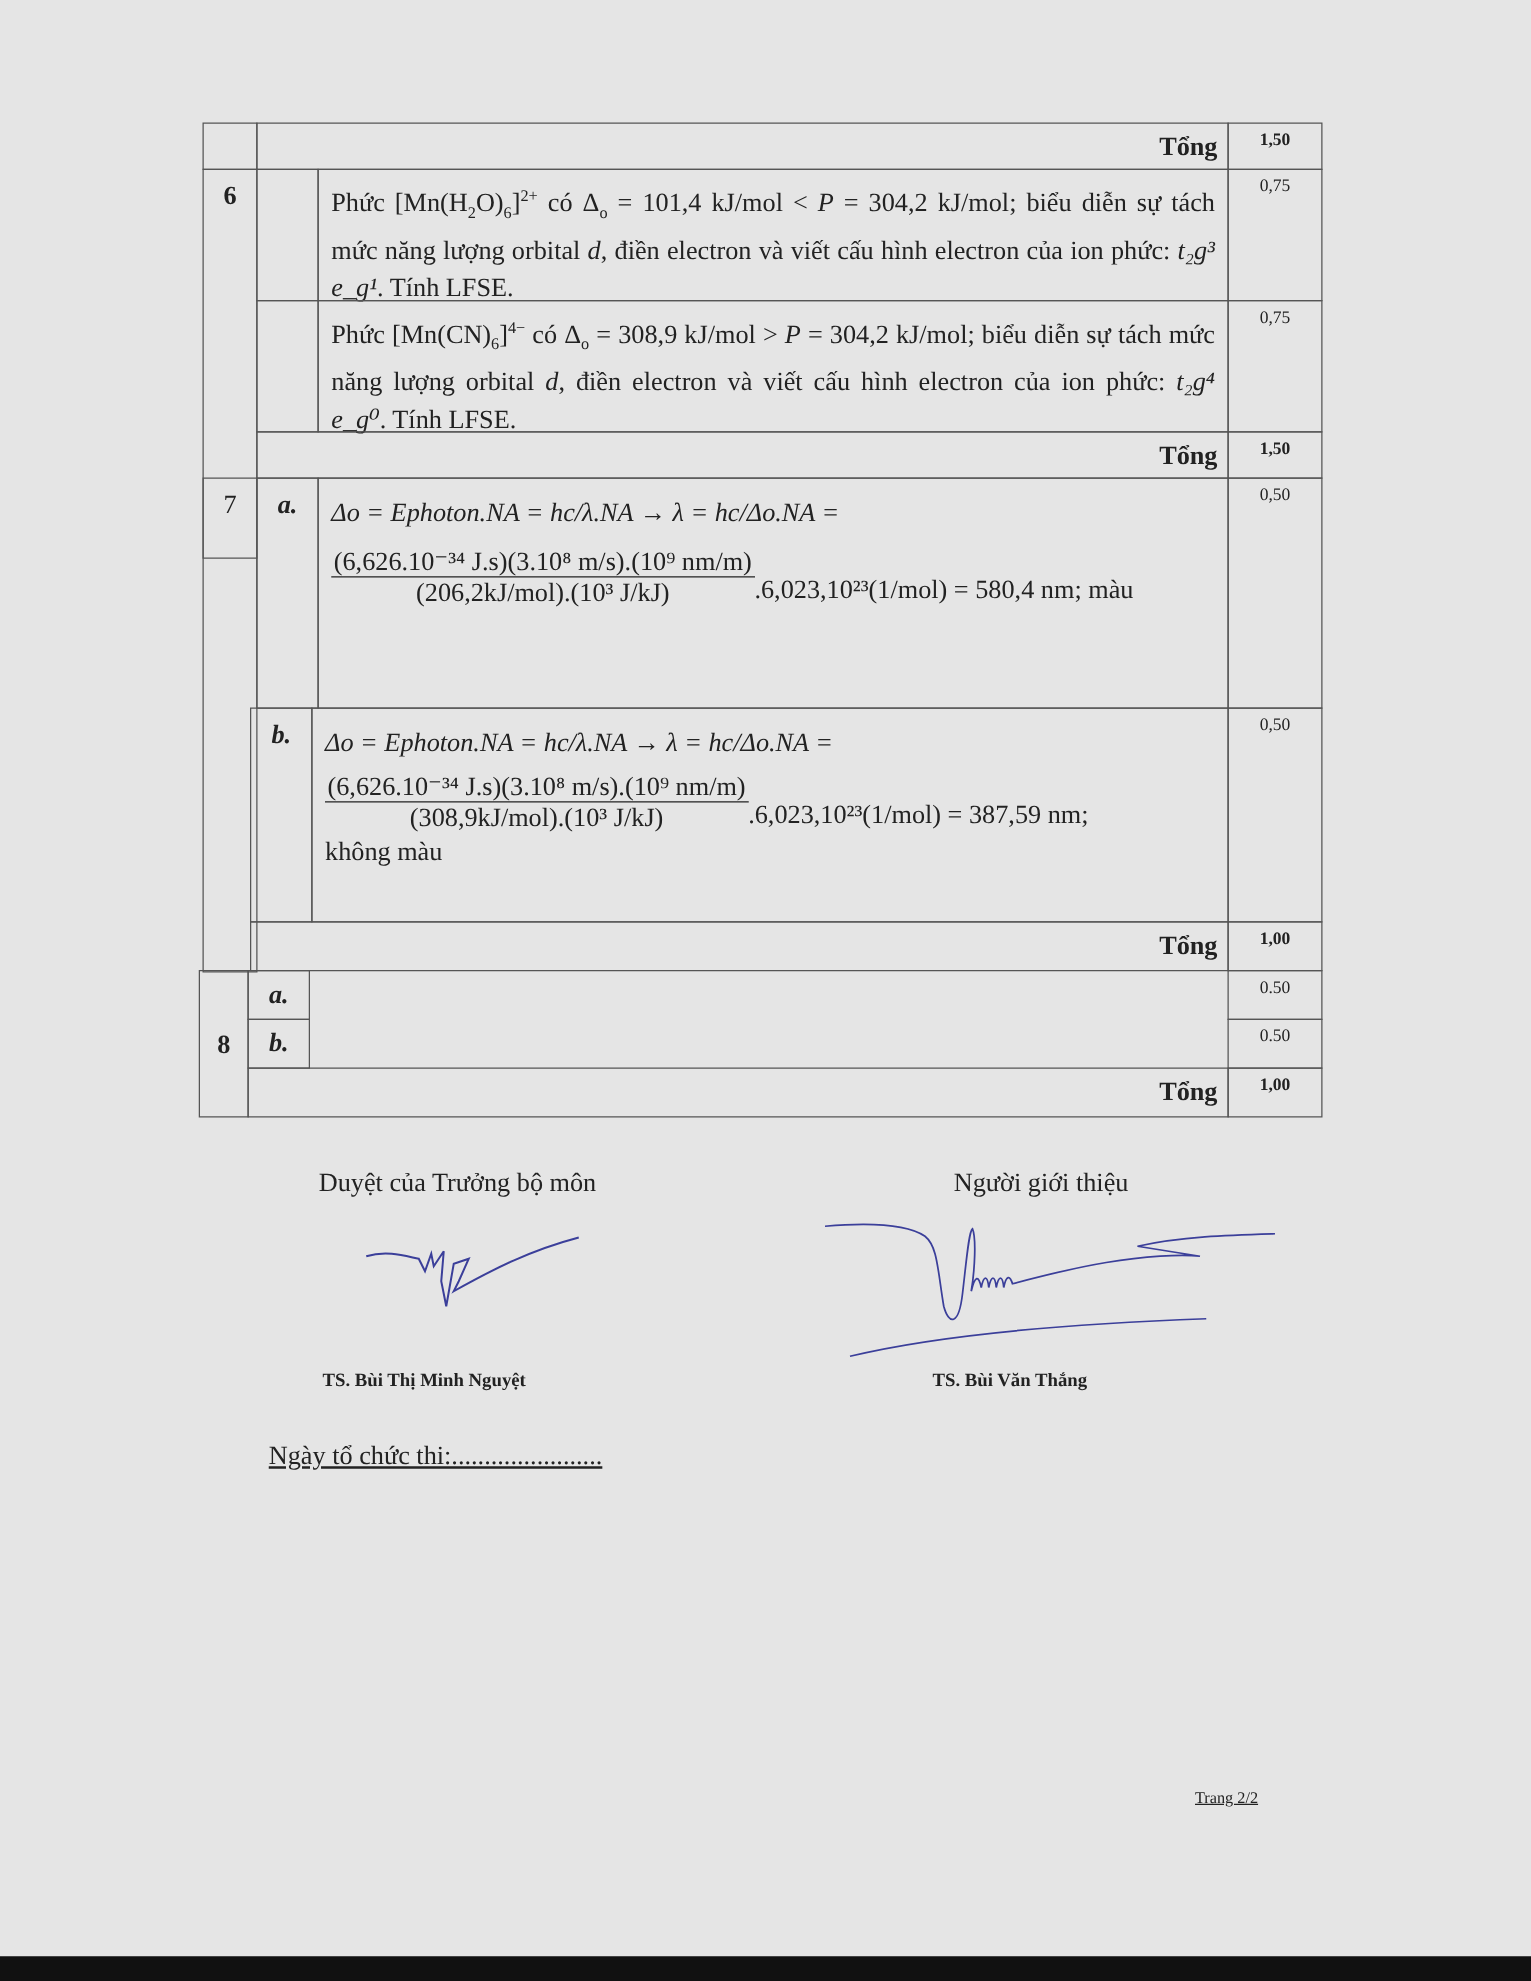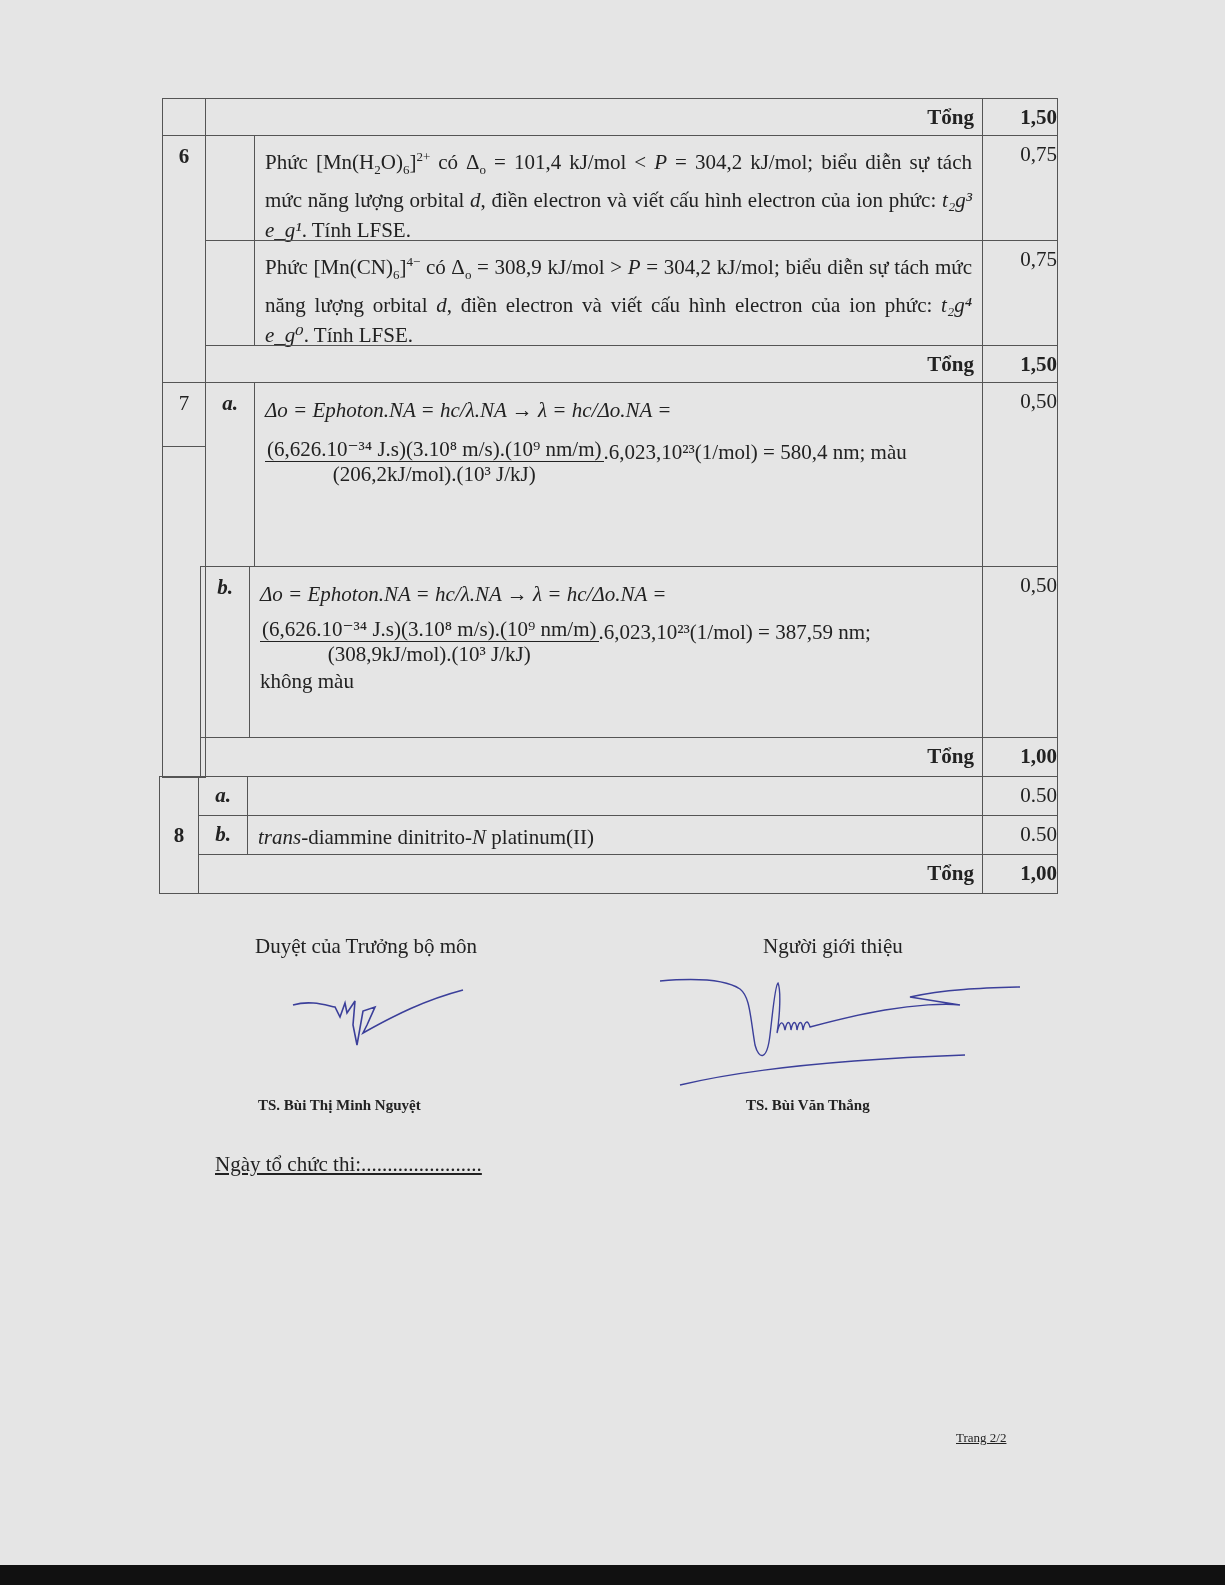--- a/index.html
+++ b/index.html
@@ -3,30 +3,30 @@
 <meta charset="utf-8">
 <style>
   html,body{margin:0;padding:0;background:#fff;}
   body{width:1225px;height:1585px;position:relative;overflow:hidden;font-family:"Liberation Serif","DejaVu Serif",serif;color:#222;}
   .page{position:absolute;left:0;top:0;width:1225px;height:1585px;background:#e5e5e5;}
   .tbl{position:absolute;left:162px;top:98px;width:896px;}
   .row{position:absolute;left:0;width:896px;box-sizing:border-box;}
   .cell{position:absolute;top:0;bottom:0;box-sizing:border-box;border:1px solid #555;}
   .bold{font-weight:bold;}
   .it{font-style:italic;}
-  .score{text-align:right;padding-top:6px;font-size:21px;}
+  .score{text-align:center;padding-top:6px;font-size:14px;}
   .tong{text-align:right;padding-right:8px;padding-top:6px;font-weight:bold;font-size:21px;}
   .qnum{text-align:center;font-weight:bold;font-size:21px;padding-top:8px;}
   .sub{text-align:center;font-weight:bold;font-style:italic;font-size:21px;padding-top:8px;}
   .content{padding:6px 10px 0 10px;font-size:21px;line-height:30px;text-align:justify;}
   sub,sup{font-size:13px;}
   .frac{display:inline-block;vertical-align:middle;text-align:center;}
   .frac .num{display:block;border-bottom:1px solid #222;padding:0 2px;line-height:24px;}
   .frac .den{display:block;line-height:24px;}
-  .eqline{display:flex;align-items:flex-start;white-space:nowrap;}
+  .eqline{display:flex;align-items:flex-end;white-space:nowrap;}
   .sig-label{position:absolute;font-weight:normal;font-size:21px;}
   .sig-name{position:absolute;font-weight:bold;font-size:15px;}
   .footer{position:absolute;font-size:21px;text-decoration:underline;}
 </style>
 </head>
 <body>
 
 <div class="page">
 
   <div class="tbl">
@@ -98,21 +98,20 @@
 
     <div class="row" style="top:678px;height:118px;">
       <div class="cell qnum" style="left:-3px;width:40px;padding-top:46px;">8</div>
     </div>
     <div class="row" style="top:678px;height:40px;">
       <div class="cell sub" style="left:36px;width:50px;padding-top:6px;">a.</div>
       <div class="cell score" style="left:820px;width:76px;">0.50</div>
     </div>
     <div class="row" style="top:717px;height:40px;">
       <div class="cell sub" style="left:36px;width:50px;padding-top:6px;">b.</div>
-      <div class="cell content" style="left:85px;width:736px;"><i>trans</i><span>-diammine dinitrito-</span><i>N</i><span> platinum(II)</span></div>
       <div class="cell score" style="left:820px;width:76px;">0.50</div>
     </div>
     <div class="row" style="top:756px;height:40px;">
       <div class="cell tong" style="left:36px;width:785px;">Tổng</div>
       <div class="cell score bold" style="left:820px;width:76px;">1,00</div>
     </div>
   </div>
 
   <div class="sig-label" style="left:255px;top:934px;">Duyệt của Trưởng bộ môn</div>
   <div class="sig-label" style="left:763px;top:934px;">Người giới thiệu</div>

